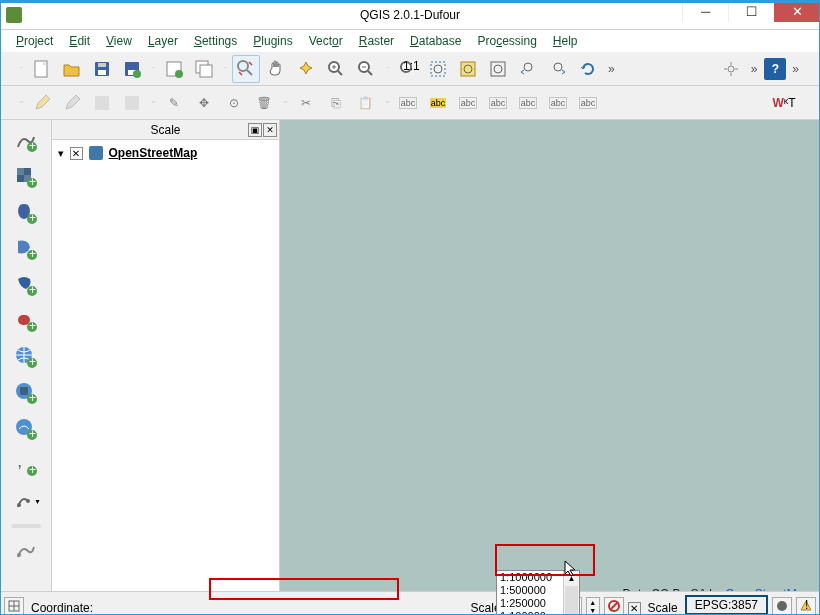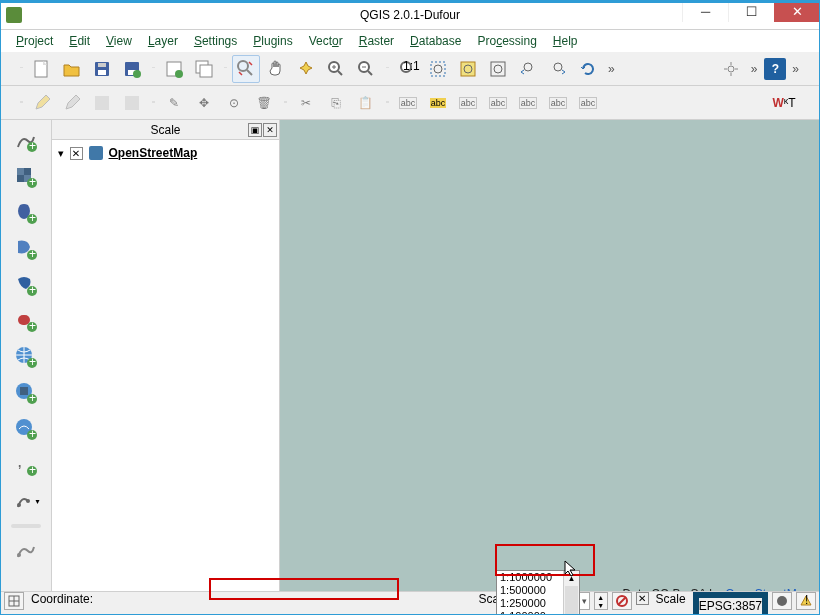--- a/index.html
+++ b/index.html
@@ -46,21 +46,21 @@
 .scale-dropdown .scroll { position: absolute; right: 0; top: 0; bottom: 0; width: 16px; background: #f0f0f0; border-left: 1px solid #ccc; display: flex; flex-direction: column; }
 .scale-dropdown .scroll div:first-child, .scale-dropdown .scroll div:last-child { height: 14px; display: flex; align-items: center; justify-content: center; font-size: 8px; }
 .scale-dropdown .scroll .thumb { flex: 1; background: #ddd; margin: 1px; }
 .sd-item { padding: 0 3px; font-size: 11px; line-height: 13px; width: 66px; }
 
 .red-box1 { position: absolute; border: 2px solid #d00000; top: 544px; left: 495px; width: 100px; height: 32px; z-index: 60; pointer-events: none; }
 .red-box2 { position: absolute; border: 2px solid #d00000; top: 578px; left: 209px; width: 190px; height: 22px; z-index: 60; pointer-events: none; }
 
 .cursor { position: absolute; top: 560px; left: 564px; z-index: 70; font-size: 16px; color: #000; pointer-events: none; }
 
-.statusbar { height: 24px; background: #f0f0f0; display: flex; align-items: flex-start; padding: 0 4px; gap: 4px; border-top: 1px solid #d0d0d0; position: absolute; bottom: 0; left: 0; right: 0; }
+.statusbar { height: 24px; background: #f0f0f0; display: flex; align-items: flex-end; padding: 0 4px; gap: 4px; border-top: 1px solid #d0d0d0; position: absolute; bottom: 0; left: 0; right: 0; }
 .sb-label { padding: 0 3px; }
 .sb-field { background: #fff; border: 1px solid #aaa; height: 18px; padding: 0 6px; display: flex; align-items: center; }
 .sb-field.coord { width: 156px; justify-content: center; }
 .sb-field.scale { width: 74px; position: relative; padding-right: 14px; }
 .sb-field.scale::after { content: "▾"; position: absolute; right: 2px; font-size: 9px; color: #555; }
 .scale-spinner { width: 14px; height: 18px; display: flex; flex-direction: column; border: 1px solid #aaa; }
 .scale-spinner div { flex: 1; font-size: 7px; display: flex; align-items: center; justify-content: center; background: #f4f4f4; }
 .cb-render { width: 13px; height: 13px; border: 1px solid #888; display: flex; align-items: center; justify-content: center; font-size: 10px; }
 .sb-btn { width: 20px; height: 18px; background: #f4f4f4; border: 1px solid #aaa; display: flex; align-items: center; justify-content: center; font-size: 11px; }
 .window-border { position: absolute; inset: 0; border: 1px solid #2e9cd6; pointer-events: none; z-index: 200; }
@@ -449,21 +449,21 @@
       <div>▼</div>
     </div>
   <div class="sb-btn">
       <svg width="14" height="14">
         <circle cx="7" cy="7" r="5" fill="none" stroke="#c03030" stroke-width="2"></circle>
         <line x1="3" y1="11" x2="11" y2="3" stroke="#c03030" stroke-width="2"></line>
       </svg>
     </div>
   <div class="cb-render">✕</div>
   <div class="sb-label">Scale</div>
-  <div class="sb-label" style="border:6px solid #0c4a6e;padding:1px 0">EPSG:3857</div>
+  <div class="sb-label" style="border:2px solid #0c4a6e;padding:1px 8px">EPSG:3857</div>
   <div class="sb-btn">
       <svg width="14" height="14">
         <circle cx="7" cy="7" r="5" fill="#666"></circle>
       </svg>
     </div>
   <div class="sb-btn">
       <svg width="14" height="14">
         <path d="M7 2 L12 11 L2 11 Z" fill="#f0d050" stroke="#b08020"></path>
         <text x="6" y="10" font-size="8">!</text>
       </svg>

